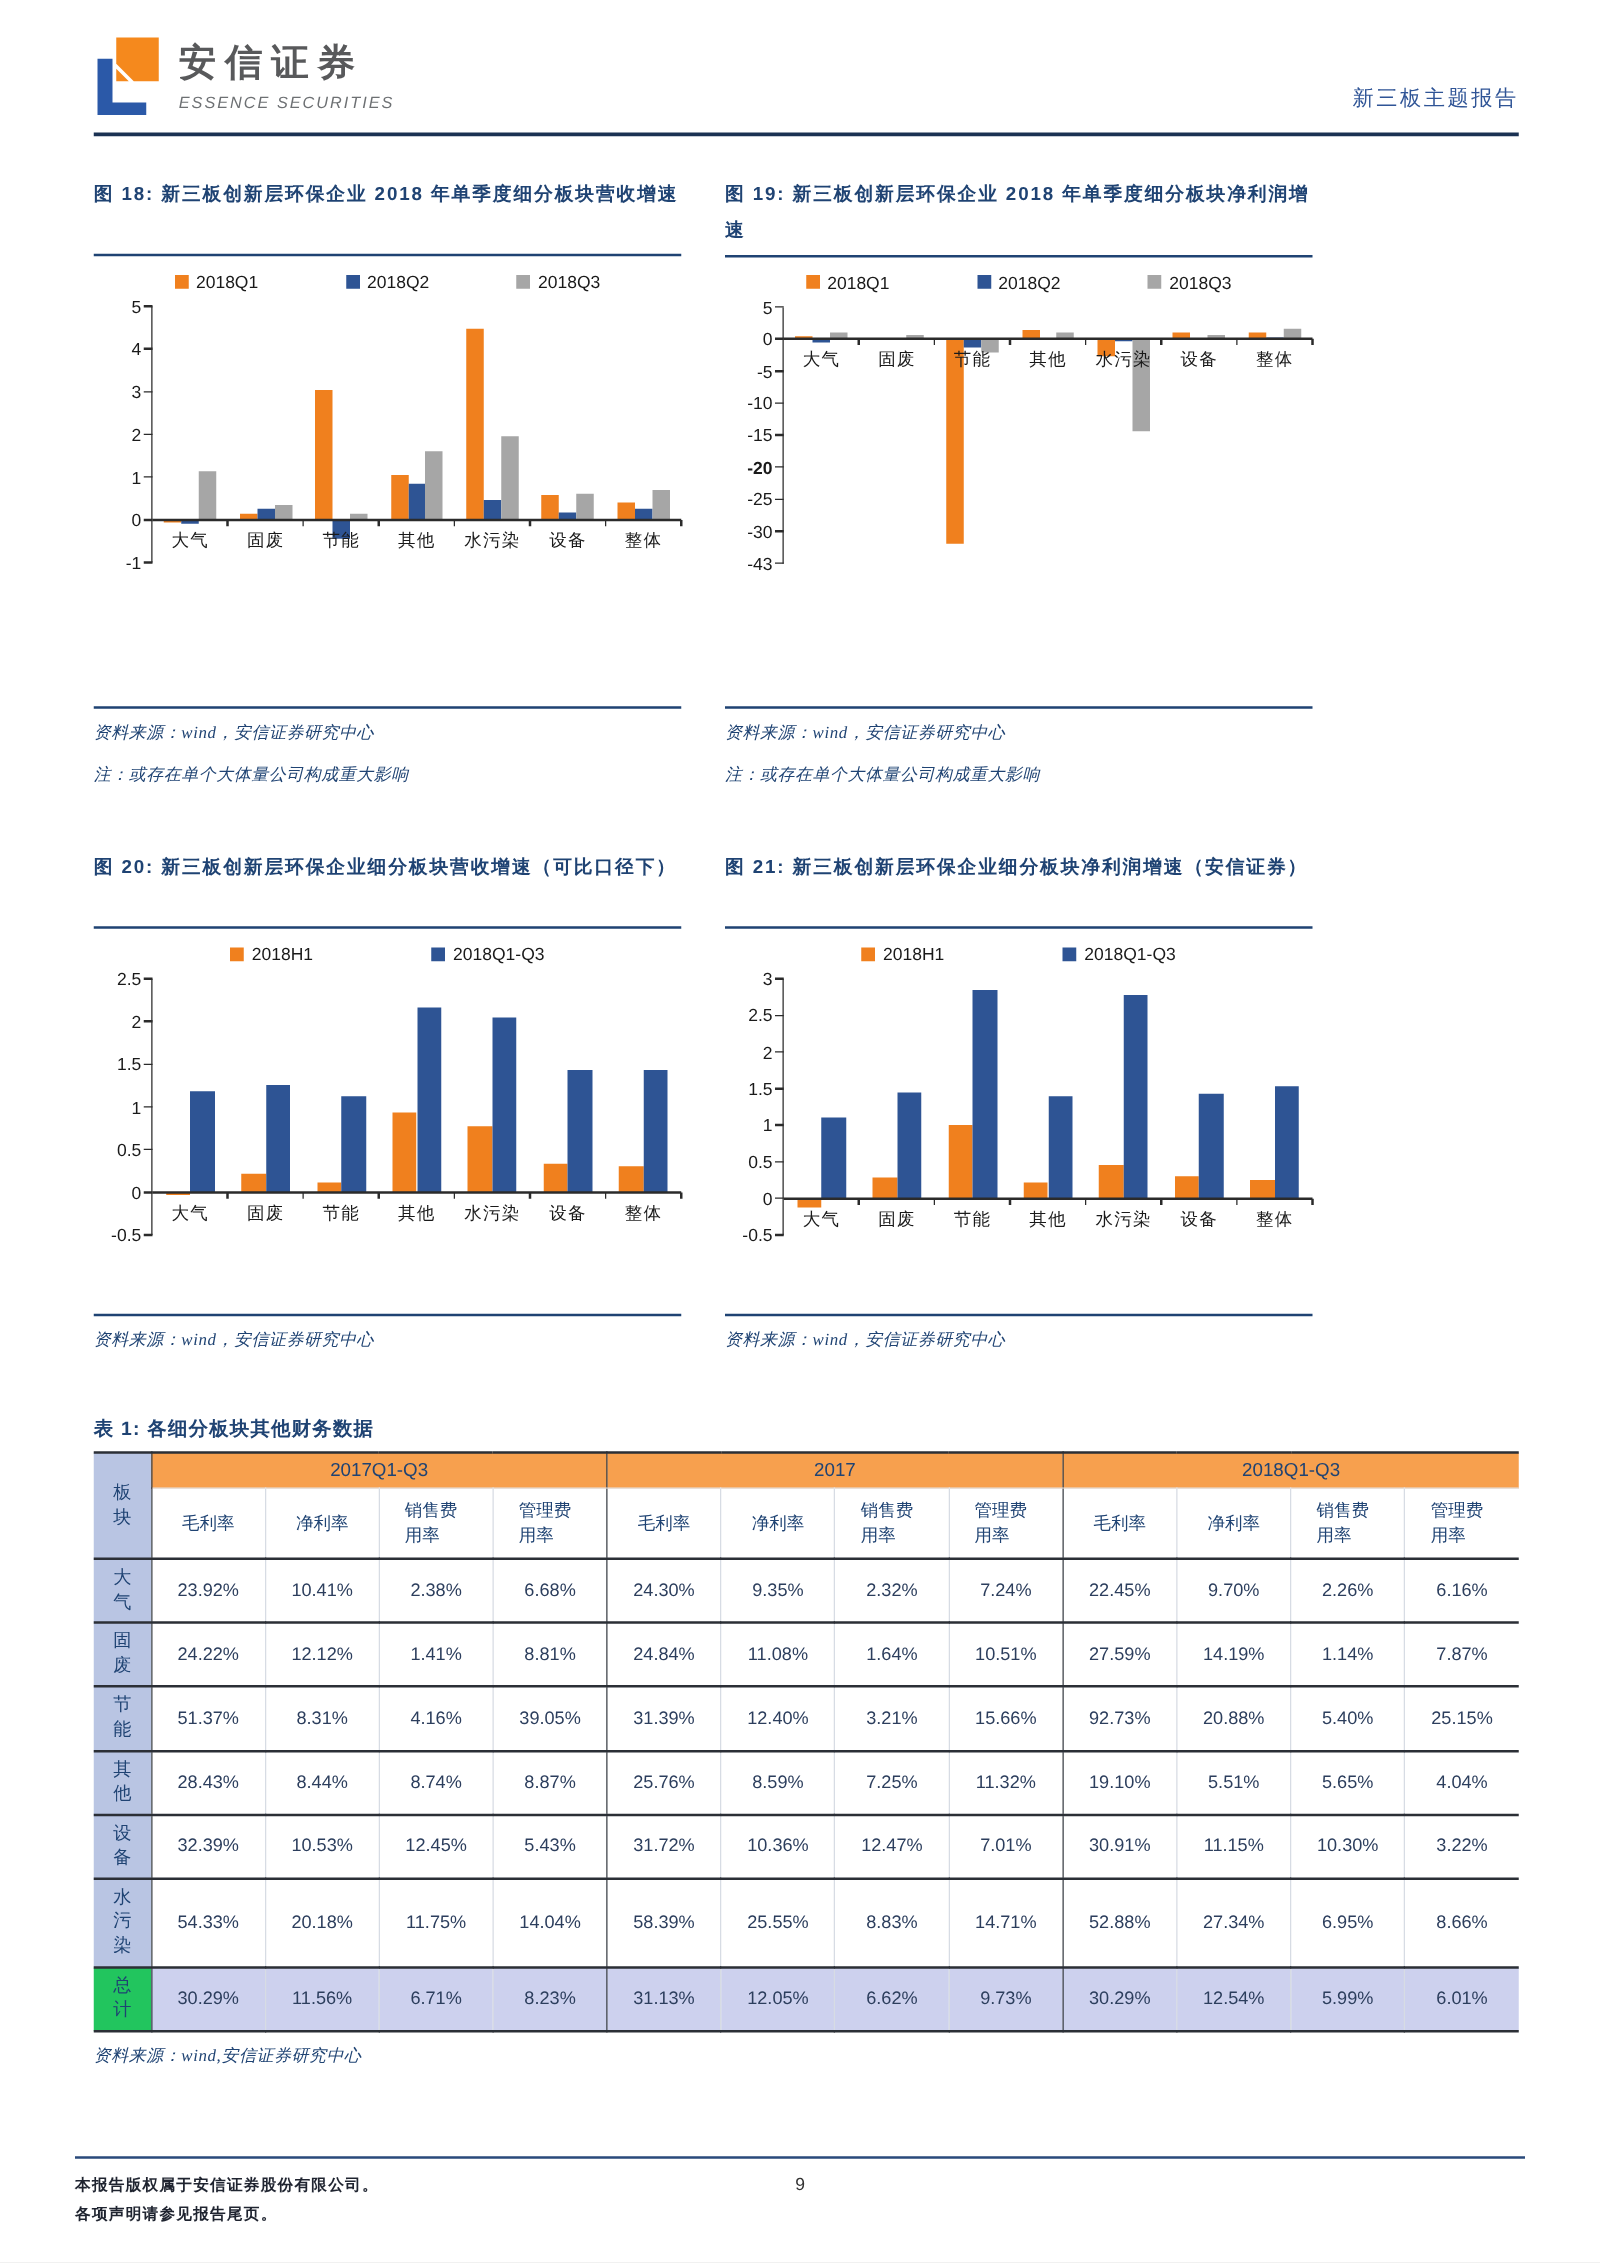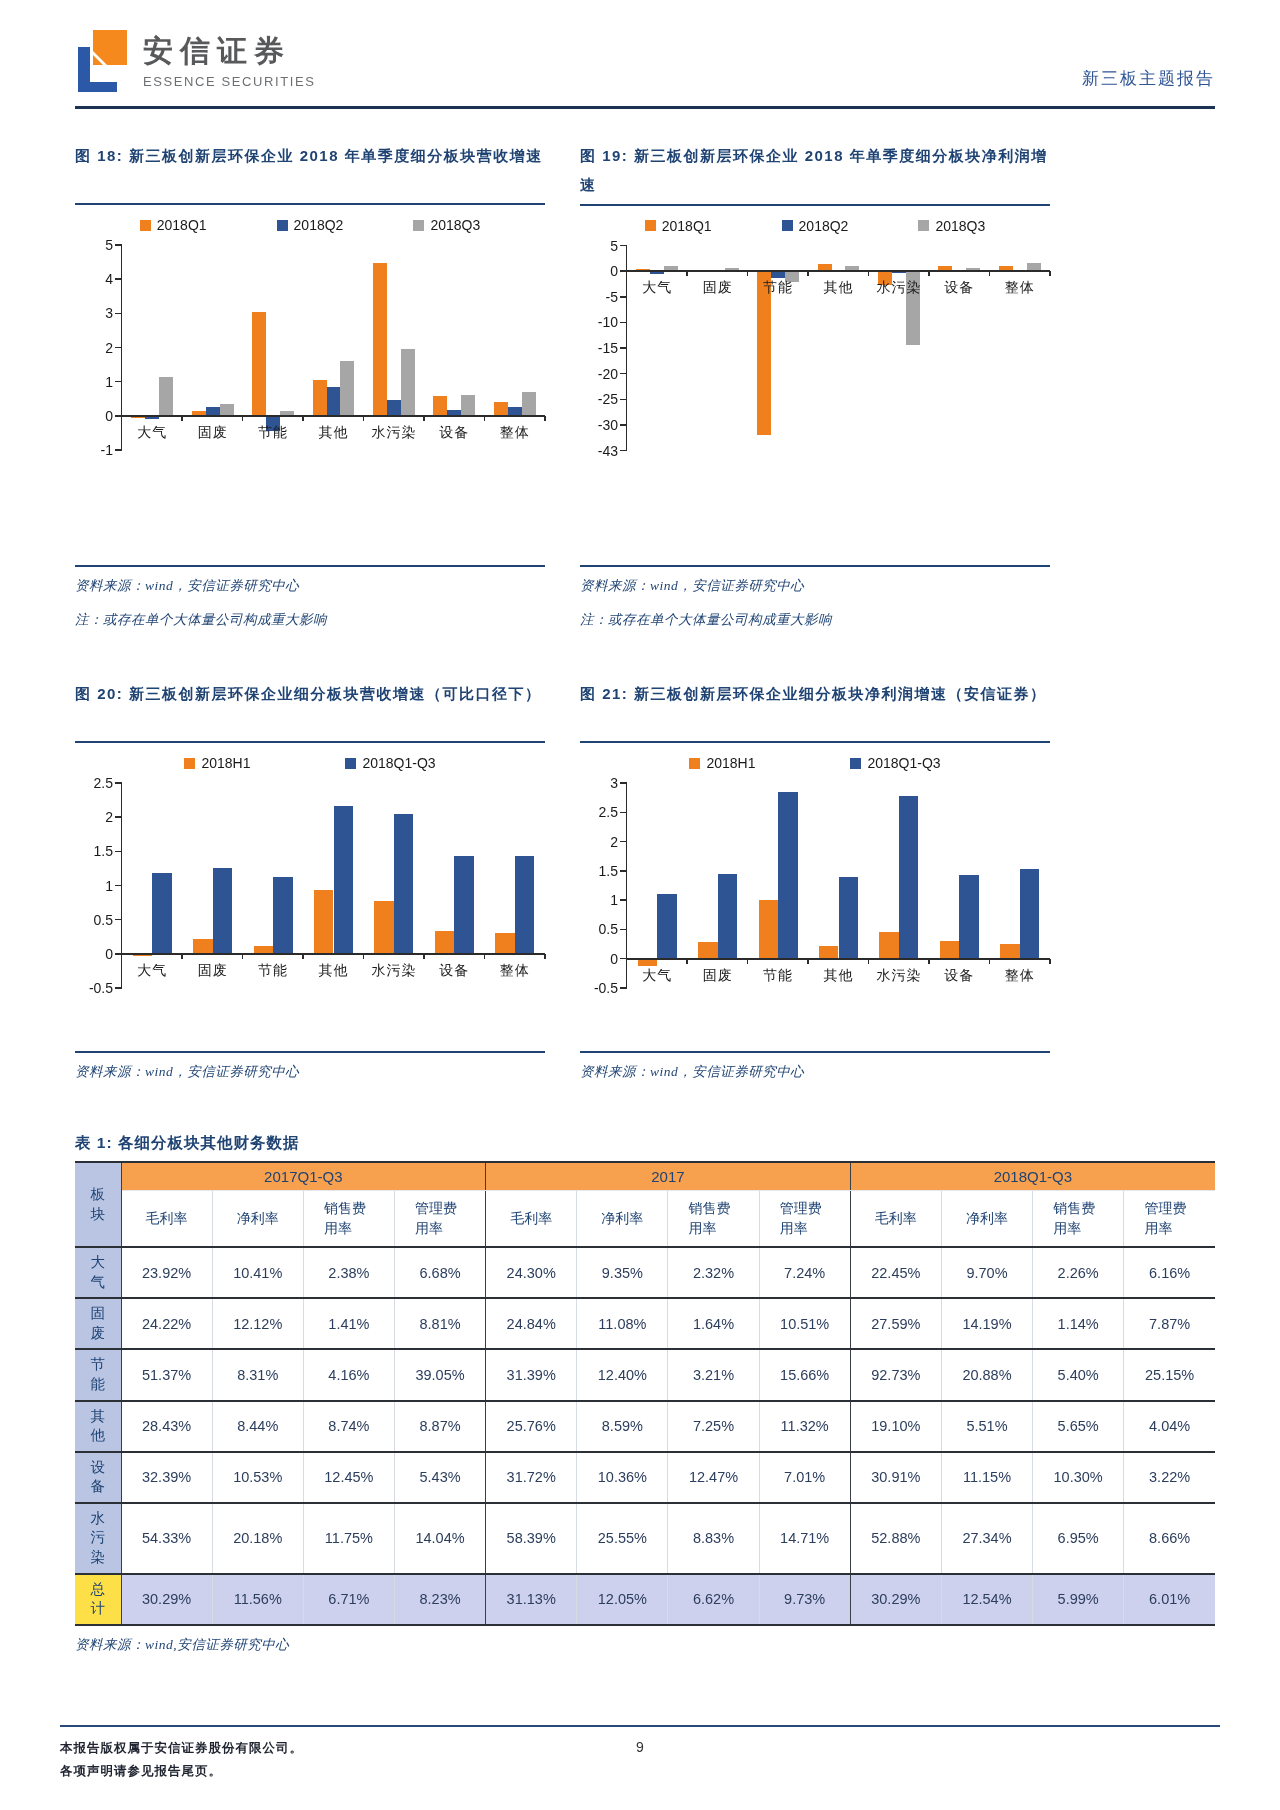--- a/index.html
+++ b/index.html
@@ -5,21 +5,21 @@
   html,body{margin:0;padding:0;background:#e8e8e8;}
   .page{position:relative;width:1280px;height:1810px;background:#fff;margin:0 auto;
         font-family:"Liberation Sans",sans-serif;color:#222;overflow:hidden;}
   .inner{padding:28px 65px 0 75px;}
 
   
   .hdr{display:flex;justify-content:space-between;align-items:flex-end;gap:41px;}
   .brand{display:flex;align-items:center;gap:14px;}
   .logo-mark{flex:none;}
   .brand-cn{font-size:30px;font-weight:bold;color:#58595b;letter-spacing:7px;line-height:1.1;}
-  .brand-en{font-size:13px;color:#6d7073;letter-spacing:1.6px;margin-top:7px;}
+  .brand-en{font-size:13px;color:#6d7073;letter-spacing:1.6px;margin-top:7px;font-style:italic;}
   .report-type{font-family:"Liberation Serif",serif;font-size:17px;color:#2F5496;margin-bottom:4px;letter-spacing:2px;}
   .hdr-rule{height:3px;background:#1B3253;margin-top:12px;}
 
   
   .fig-row{display:flex;gap:35px;}
   .fig-row1{margin-top:32px;}
   .fig-row2{margin-top:50px;}
   .figure{width:470px;display:flex;flex-direction:column;}
   .fig-row1 .figure{height:488px;}
   .fig-row2 .figure{height:402px;}
@@ -59,21 +59,21 @@
   th.corner,th.rowlab{background:#B9C5E3;color:#1F4373;font-weight:bold;font-size:14.5px;
       padding:5px 13px;word-break:break-all;line-height:1.35;border-right:1.6px solid #3a3f45 !important;}
   th.group{background:#F7A04E;color:#1F4373;font-weight:bold;font-size:15px;padding:5px 0;
       border-bottom:1px solid #e3e6ec;}
   th.sub{background:#fff;color:#1F4373;font-weight:bold;font-size:14px;padding:8px 2px;vertical-align:middle;}
   th.sub .subwrap{display:inline-block;max-width:50px;word-break:break-all;line-height:1.4;text-align:left;}
   table.fin tbody tr{border-top:2px solid #2b2f36;}
   table.fin thead tr.subrow{border-bottom:2px solid #2b2f36;}
   table.fin td{font-size:14.5px;color:#2C3E5D;text-align:center;padding:4px 2px;background:#fff;}
   table.fin tr.total td{background:#CDD1EE;}
-  table.fin tr.total th.rowlab{background:#fde047;}
+  table.fin tr.total th.rowlab{background:#22c55e;}
   .table-source{margin-top:10px;}
 
   
   .footer{position:absolute;left:60px;right:60px;bottom:26px;border-top:2px solid #2A4A7B;padding-top:10px;}
   .foot-left{font-family:"Liberation Serif",serif;font-weight:bold;font-size:12.5px;color:#1f2430;
       line-height:1.9;letter-spacing:1px;}
   .page-num{position:absolute;left:50%;top:12px;transform:translateX(-50%);font-size:14px;color:#333;}
 </style>
 </head>
 <body>
@@ -195,21 +195,21 @@
                 <span>2018Q3</span>
               </span>
             </div>
             <div class="plot-wrap" style="height: 205px;">
               <div class="y-axis">
                 <div class="ytick" style="top: -9px;">5</div>
                 <div class="ytick" style="top: 16.625px;">0</div>
                 <div class="ytick" style="top: 42.25px;">-5</div>
                 <div class="ytick" style="top: 67.875px;">-10</div>
                 <div class="ytick" style="top: 93.5px;">-15</div>
-                <div class="ytick" style="top: 119.125px;">-20</div>
+                <div class="ytick" style="top: 119.125px; font-weight: bold;">-20</div>
                 <div class="ytick" style="top: 144.75px;">-25</div>
                 <div class="ytick" style="top: 170.375px;">-30</div>
                 <div class="ytick" style="top: 196px;">-43</div>
               </div>
               <div class="plot">
                 <div class="tickmark" style="top: -0.75px;"></div>
                 <div class="tickmark" style="top: 24.875px;"></div>
                 <div class="tickmark" style="top: 50.5px;"></div>
                 <div class="tickmark" style="top: 76.125px;"></div>
                 <div class="tickmark" style="top: 101.75px;"></div>

